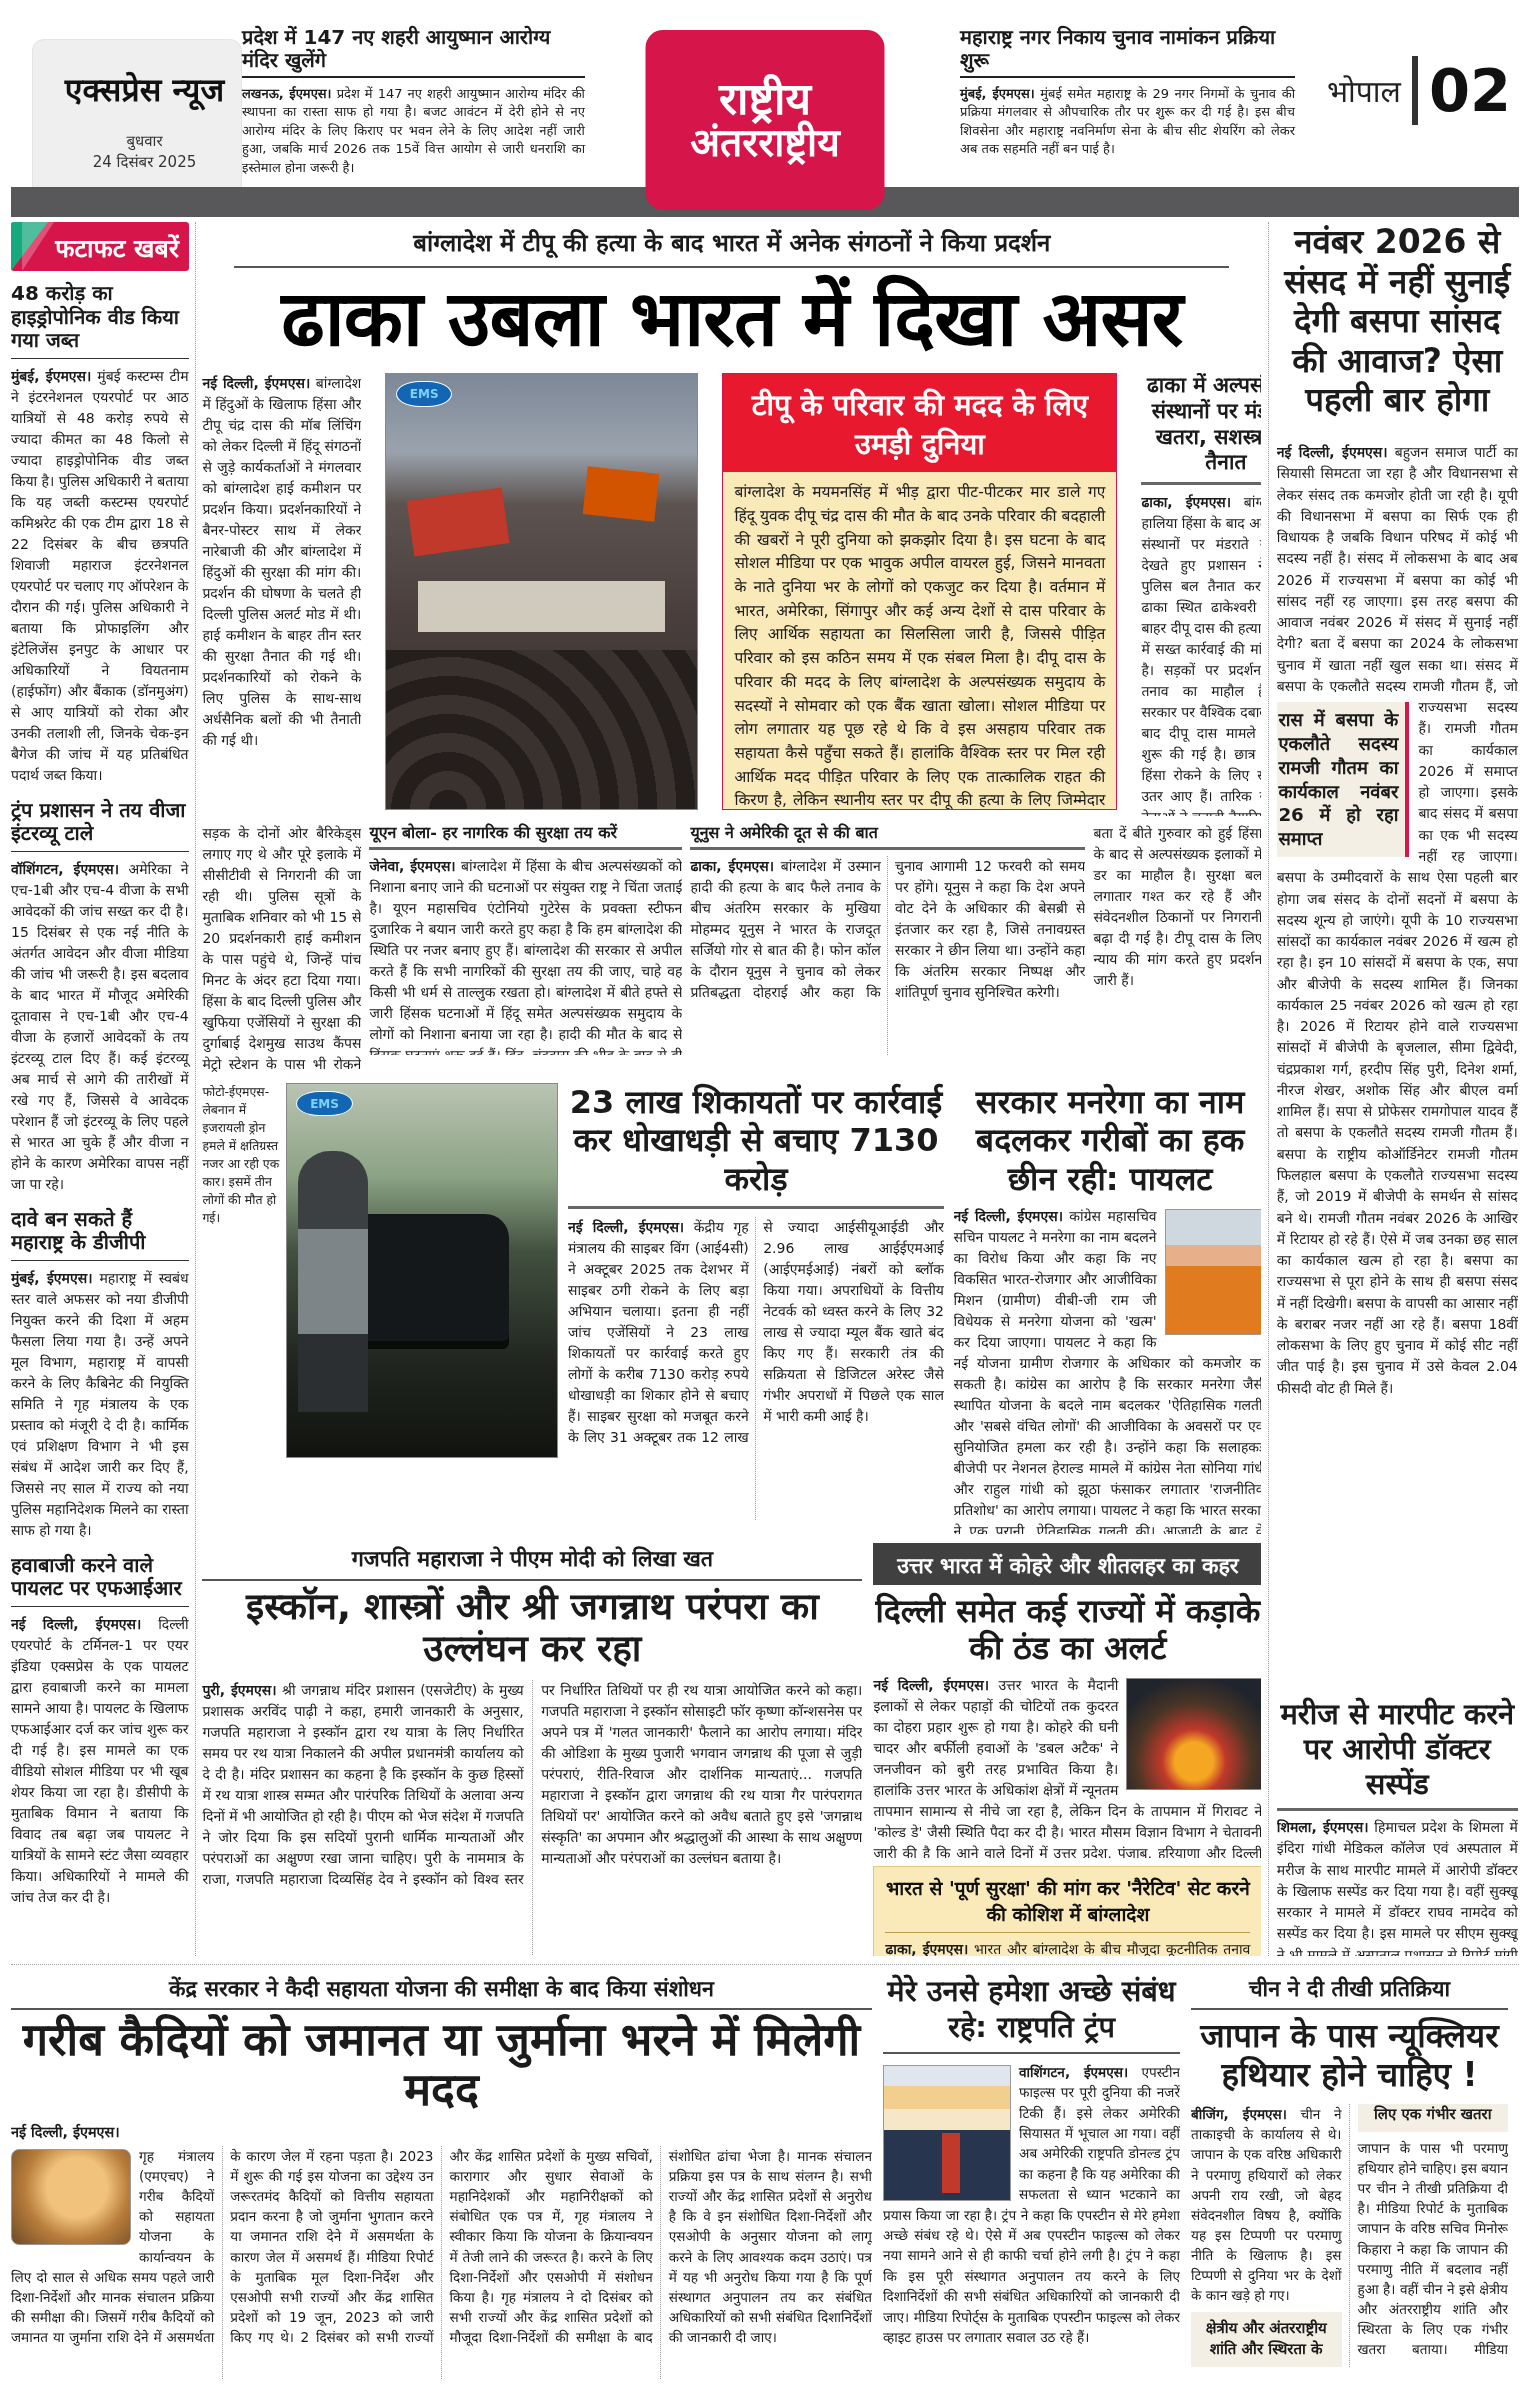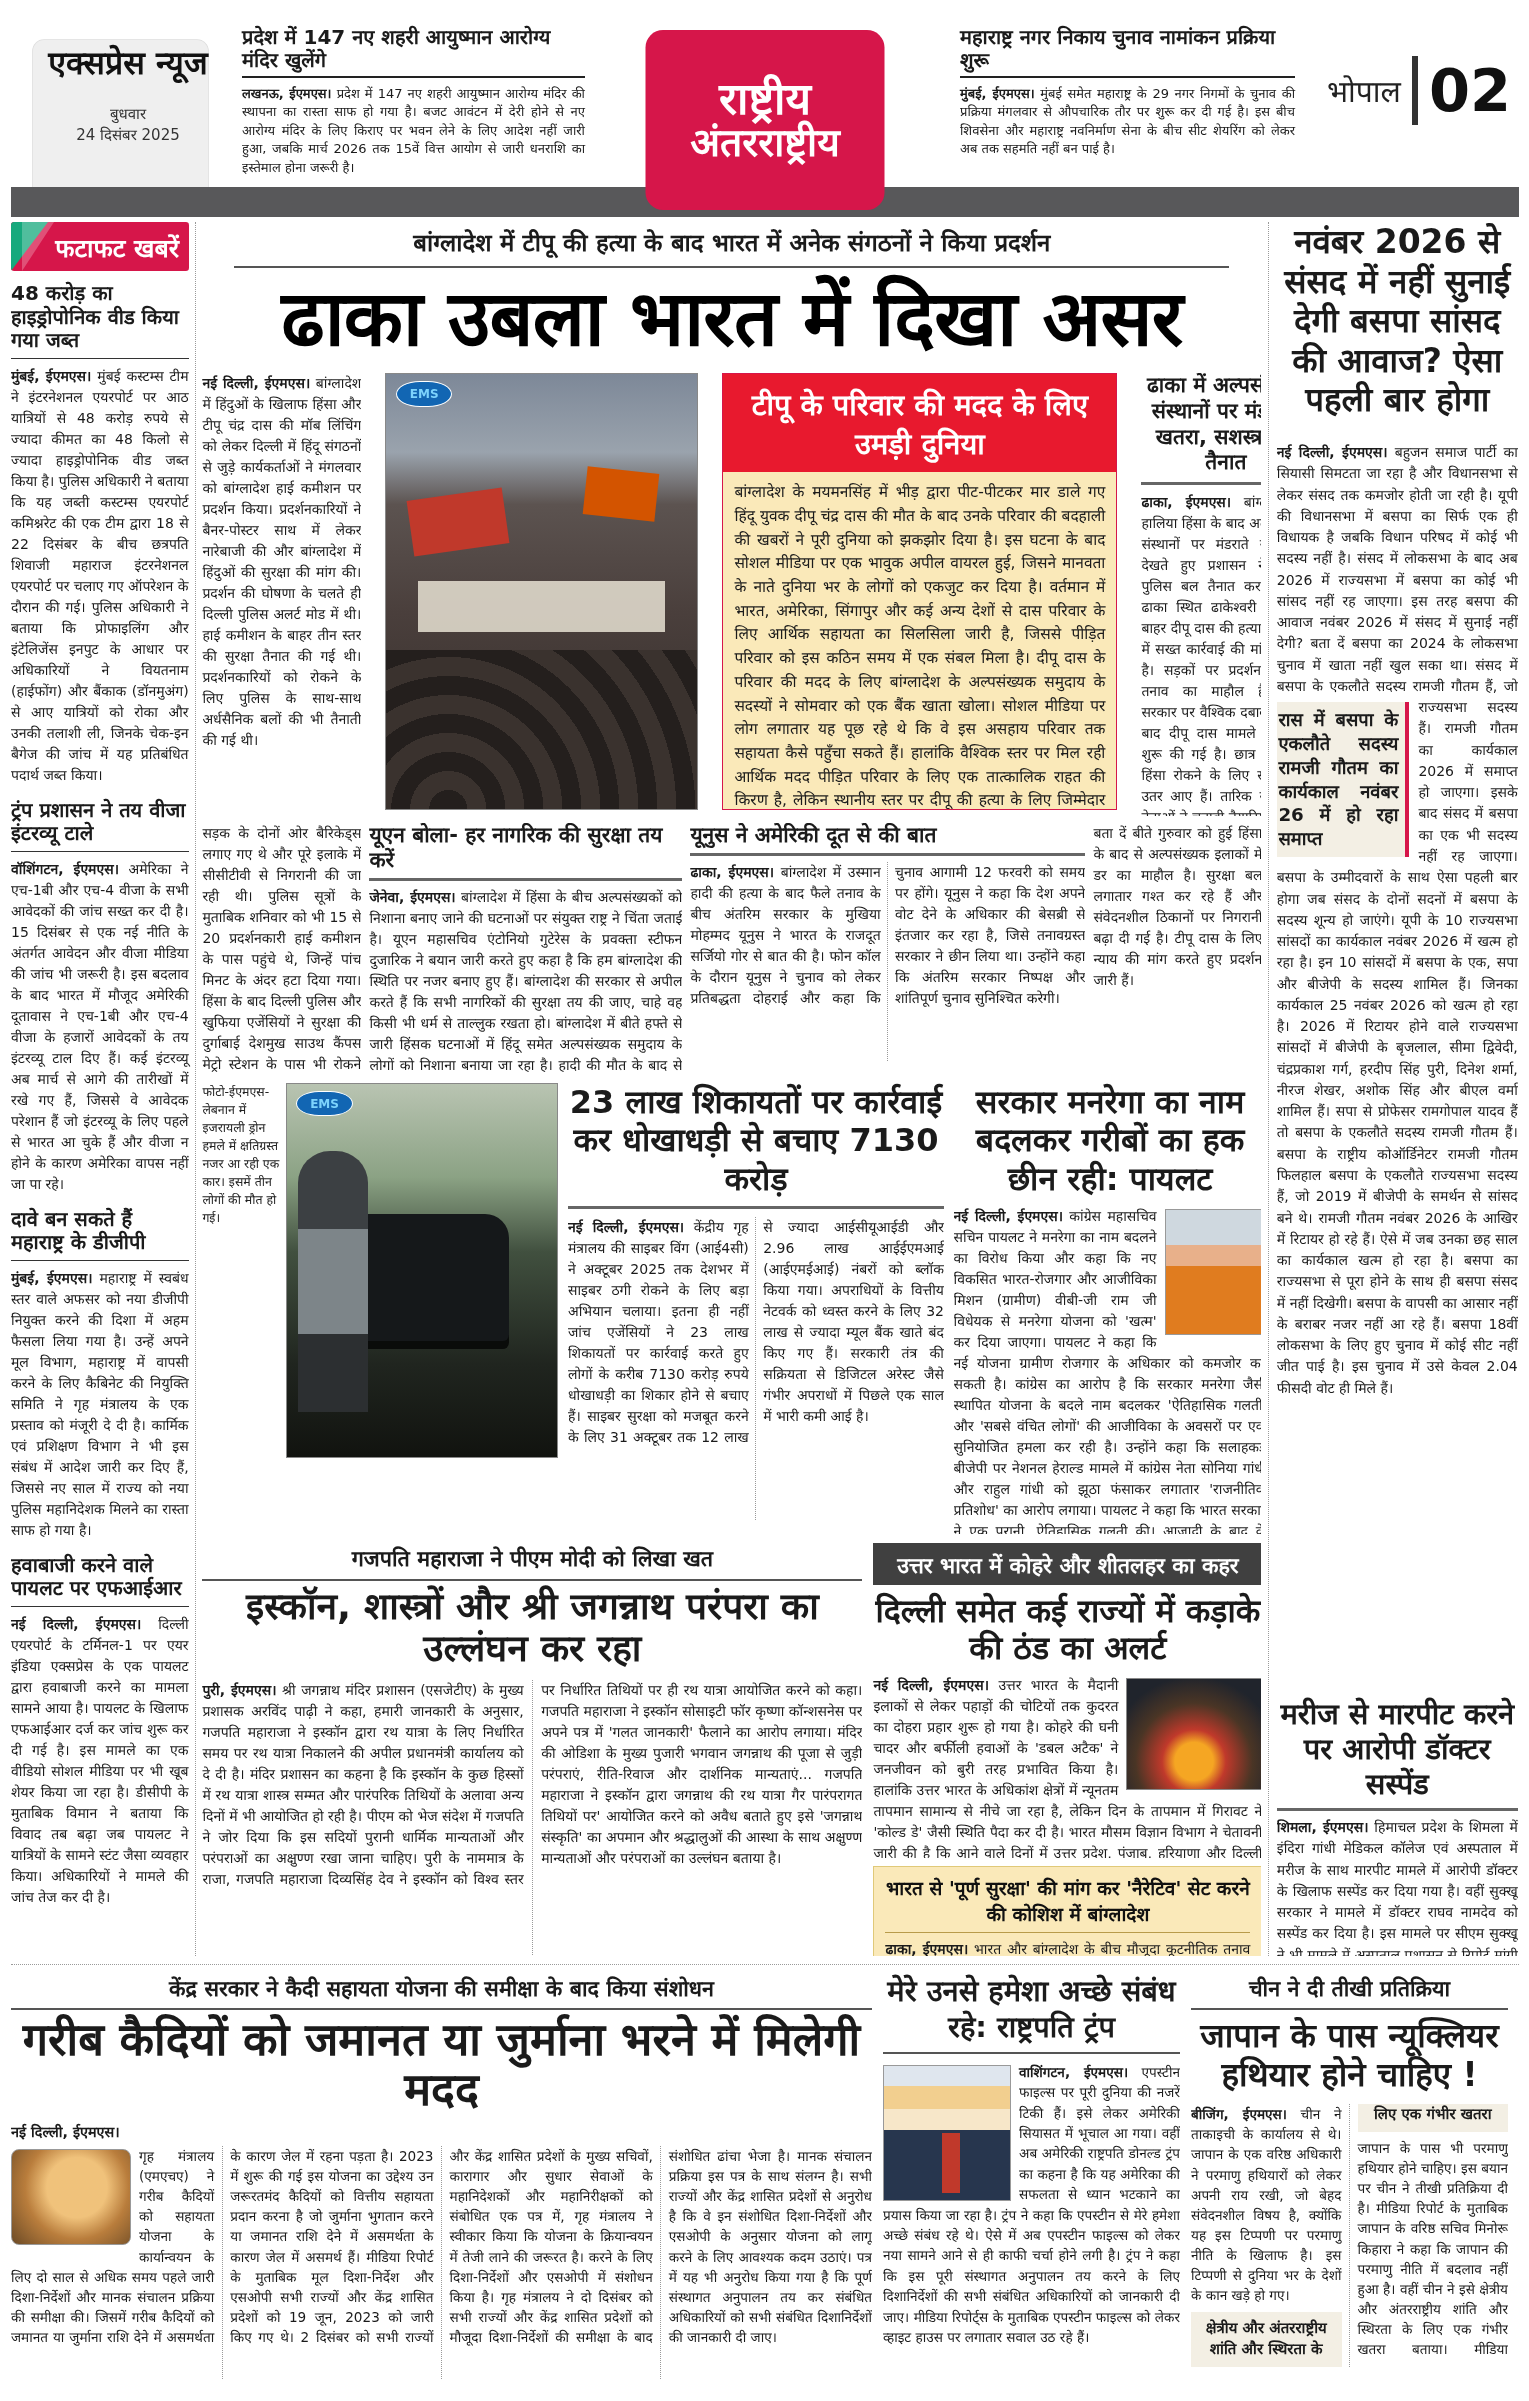--- a/index.html
+++ b/index.html
@@ -2,21 +2,21 @@
 <html lang="hi" style="font-size:12.8px"><head>
 <meta charset="utf-8">
 <style>
   * { margin:0; padding:0; box-sizing:border-box; }
   html,body { background:#e9e9e9; }
   body { font-family:"DejaVu Sans","Liberation Sans",sans-serif; color:#1b1b1b; }
   .page { position:relative; width:1530px; height:2401px; margin:0 auto; background:#fff; overflow:hidden; padding:8px 11px 0 11px; }
 
   
   .masthead { position:relative; height:214px; }
-  .logo-box { position:absolute; left:22px; top:32px; width:175px; height:159px; background:#efefef; border-radius:11px; box-shadow:0 0 0 0.8px #ddd; display:flex; flex-direction:column; align-items:center; gap:21px;padding-left:15px; }
+  .logo-box { position:absolute; left:22px; top:32px; width:208px; height:159px; background:#efefef; border-radius:11px; box-shadow:0 0 0 0.8px #ddd; display:flex; flex-direction:column; align-items:center; justify-content:center; gap:21px;padding-left:15px; }
   .logo-txt { font-size:32px; font-weight:bold; color:#111; }
   .logo-date { text-align:center; font-size:15px; color:#333; line-height:1.4; }
   .mast-story { position:absolute; top:17.5px; width:343px; }
   .mast-story.left { left:231px; }
   .mast-story.right { left:949px; width:335px; }
   .mast-story h2 { font-size:20px; line-height:1.15; border-bottom:2.4px solid #222; padding-bottom:4.8px; margin-bottom:6.4px; font-weight:bold; }
   .mast-story p { font-size:13px; line-height:1.42; text-align:justify; }
   .dl { font-weight:bold; }
   .brand-box { position:absolute; left:50%; transform:translateX(-50%); top:22px; width:239px; height:180px; background:#d6164a; border-radius:17.5px; z-index:3; display:flex; flex-direction:column; align-items:center; justify-content:center; line-height:1.05; }
   .brand-box span { color:#fff; font-weight:bold; font-size:44px; }
@@ -39,21 +39,21 @@
   .qstory { margin-bottom:12.8px; }
   .qstory h3 { font-size:20px; line-height:1.18; font-weight:bold; border-bottom:1.6px solid #333; padding-bottom:5.6px; margin-bottom:6.4px; }
   .qstory p { font-size:14px; line-height:1.5; text-align:justify; }
 
   
   .lead-kicker { text-align:center; font-size:24px; font-weight:bold; border-bottom:2.4px solid #555; padding-bottom:8px; margin:3.2px 32px 0 32px; }
   .lead-headline { text-align:center; font-size:77px; font-weight:bold; letter-spacing:-0.8px; line-height:1.12; color:#000; margin:8px 0 11px 0; }
   .rowA { display:grid; grid-template-columns:159px 313px 395px 169px; column-gap:24px; height:443px; overflow:hidden; }
   .rowB { display:grid; grid-template-columns:159px 313px 395px 169px; column-gap:8px; height:252px; overflow:hidden; margin-top:6.4px; }
   .col-body { font-size:14px; line-height:1.5; text-align:justify; overflow:hidden; }
-  .subhead { font-size:21px; font-weight:bold; line-height:1.2; border-bottom:3.2px solid #666; padding-bottom:4.8px; margin-bottom:6.4px; }
+  .subhead { font-size:16px; font-weight:bold; line-height:1.2; border-bottom:3.2px solid #666; padding-bottom:4.8px; margin-bottom:6.4px; }
 
   .photo { position:relative; border:0.8px solid #888; overflow:hidden; }
   .protest-photo { height:437px; background: linear-gradient(180deg,#7d8898 0%,#9aa3ad 18%,#5c5350 30%,#4a3f3c 55%,#2f2a28 100%); }
   .protest-photo .flag1 { position:absolute; left:24px; top:120px; width:96px; height:56px; background:#c0392b; transform:rotate(-8deg); }
   .protest-photo .flag2 { position:absolute; right:40px; top:96px; width:72px; height:48px; background:#d35400; transform:rotate(6deg); }
   .protest-photo .banner { position:absolute; left:32px; top:207px; right:32px; height:51px; background:#e8e2d4; opacity:.85; }
   .crowd { position:absolute; bottom:0; left:0; right:0; height:159px; background:repeating-radial-gradient(circle at 20% 100%, #241f1d 0 19px, #3a322e 19px 38px); }
   .ems-badge { position:absolute; left:9.6px; top:7px; background:#1266b3; color:#7dd3fc; font-weight:bold; font-size:12px; padding:4.8px 12.8px; border-radius:50% / 60%; border:1.6px solid #fff; }
 
   .red-box { border:1.6px solid #d6164a; height:437px; overflow:hidden; }

